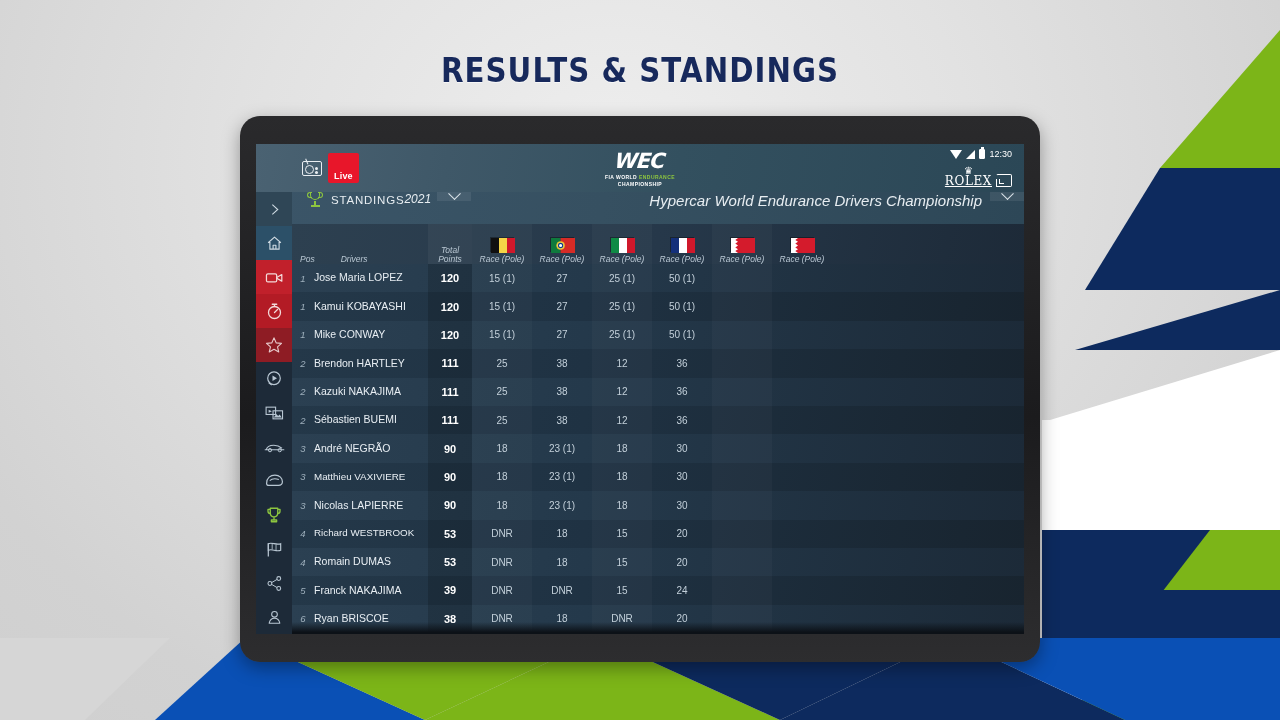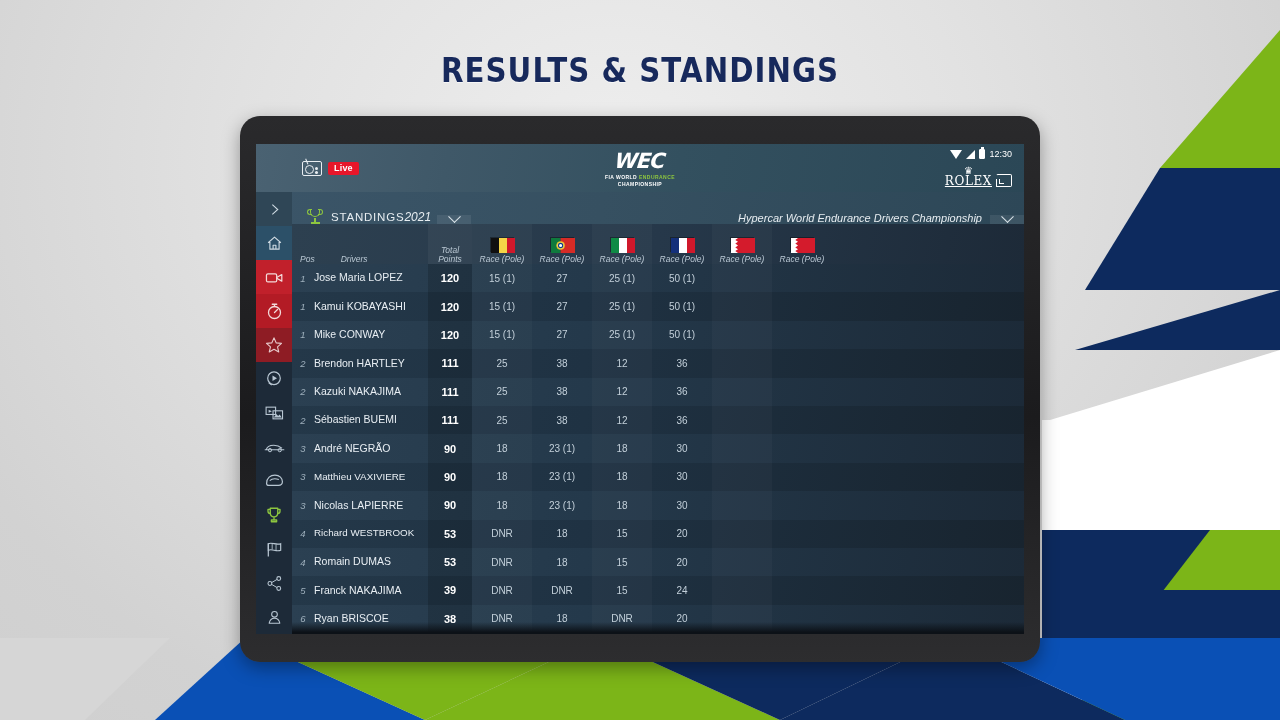--- a/index.html
+++ b/index.html
@@ -53,21 +53,21 @@
     background: linear-gradient(100deg, #4a6272 0%, #3f5868 25%, #33505f 55%, #2b4756 100%);
     display: flex; align-items: center;
   }
   #live-group { display: flex; align-items: center; gap: 6px; margin-left: 46px; }
   .radio-icon { width: 20px; height: 15px; border: 1.6px solid #e9eef2; border-radius: 2px; position: relative; }
   .radio-icon::before { content:""; position:absolute; left:2px; top:3px; width:7px; height:7px; border:1.4px solid #e9eef2; border-radius:50%; }
   .radio-icon::after { content:""; position:absolute; right:3px; top:5px; width:3px; height:3px; background:#e9eef2; border-radius:50%; box-shadow:0 4px 0 #e9eef2; }
   .radio-ant { position:absolute; top:-5px; left:3px; width:9px; height:6px; border-left:1.5px solid #e9eef2; transform: rotate(-22deg); }
   #live-badge {
     background: #e8162a; color: #fff; font-size: 9px; font-weight: bold;
-    padding: 1px 6px 2px 6px; border-radius: 2px; letter-spacing: .2px;
+    padding: 18px 6px 2px 6px; border-radius: 2px; letter-spacing: .2px;
   }
   #wec-logo { position: absolute; left: 50%; transform: translateX(-50%); top: 7px; text-align: center; }
   .wec-mark {
     font-family: "DejaVu Sans", sans-serif; font-weight: bold; font-style: italic;
     font-size: 21px; color: #ffffff; letter-spacing: -1px; line-height: 1;
     transform: skewX(-6deg);
   }
   .wec-sub { font-size: 5px; font-weight: bold; letter-spacing: .45px; line-height: 1.35; margin-top: 2px; color:#ffffff; }
   .wec-sub .grn { color: #8dc63f; }
   #android-status {
@@ -83,21 +83,21 @@
   .rolex-crown { font-size: 10px; line-height:9px; }
   .rolex-word { font-family:"DejaVu Serif", serif; font-size: 12px; letter-spacing: .6px; line-height: 12px; text-decoration: underline; }
   .cast-icon { width: 16px; height: 13px; position: relative; }
   .cast-icon .box { position:absolute; right:0; top:0; width:16px;height:13px;border:1.4px solid #fff; border-radius:2px; border-left-color: transparent; }
   .cast-icon .wave { position:absolute; left:0; bottom:0; width:8px; height:8px; border-left:1.4px solid #fff; border-bottom:1.4px solid #fff; }
   .cast-icon .wave::before { content:""; position:absolute; left:2px; bottom:2px; width:4px;height:4px;border-left:1.4px solid #fff;border-bottom:1.4px solid #fff;}
 
   
   #standings-bar {
     position: absolute; top: 48px; left: 0; width: 768px; height: 32px;
-    display: flex; align-items: flex-end;
+    display: flex; align-items: flex-start;
     background: linear-gradient(100deg, #3b5568 0%, #365061 45%, #2d4757 100%);
     font-size: 11px; color: #e7edf1;
   }
   #standings-label-wrap { display:flex; align-items:center; gap:9px; padding-left: 52px; flex: 0 0 auto; }
   .trophy-icon { width: 14px; height: 15px; position: relative; }
   .trophy-icon .cup { position:absolute; top:0; left:2px; width:10px; height:8px; border:1.6px solid #8dc63f; border-top:none; border-radius: 0 0 6px 6px; }
   .trophy-icon .hl { position:absolute; top:0; left:-1px; width:5px;height:6px;border:1.5px solid #8dc63f; border-right:none; border-radius:4px 0 0 4px;}
   .trophy-icon .hr { position:absolute; top:0; right:-1px; width:5px;height:6px;border:1.5px solid #8dc63f; border-left:none; border-radius:0 4px 4px 0;}
   .trophy-icon .stem { position:absolute; bottom:2px; left:6px; width:2px; height:4px; background:#8dc63f; }
   .trophy-icon .base { position:absolute; bottom:0; left:2.5px; width:9px; height:2px; background:#8dc63f; }
@@ -106,21 +106,21 @@
     margin-left: auto; display:flex; align-items:center;
     font-style: italic; font-size: 12px; padding-right: 6px;
   }
   .chev-box { width: 34px; display:flex; align-items:center; justify-content:center; background: rgba(255,255,255,.08); }
   .chev {
     width: 9px; height: 9px; border-right: 1.6px solid #dbe4ea; border-bottom: 1.6px solid #dbe4ea;
     transform: rotate(45deg) translate(-2px,-2px);
   }
   #champ-select {
     display:flex; align-items:center; justify-content:flex-end; flex: 1 1 auto;
-    font-style: italic; font-size: 11px; padding-right: 8px; white-space: nowrap;
+    font-style: italic; font-size: 15px; padding-right: 8px; white-space: nowrap;
   }
 
   
   #left-rail {
     position: absolute; top: 48px; left: 0; width: 36px; height: 442px;
     background: #1d2a38;
     display: flex; flex-direction: column; align-items: stretch;
     z-index: 4;
   }
   .rail-item { height: 34px; display:flex; align-items:center; justify-content:center; }

